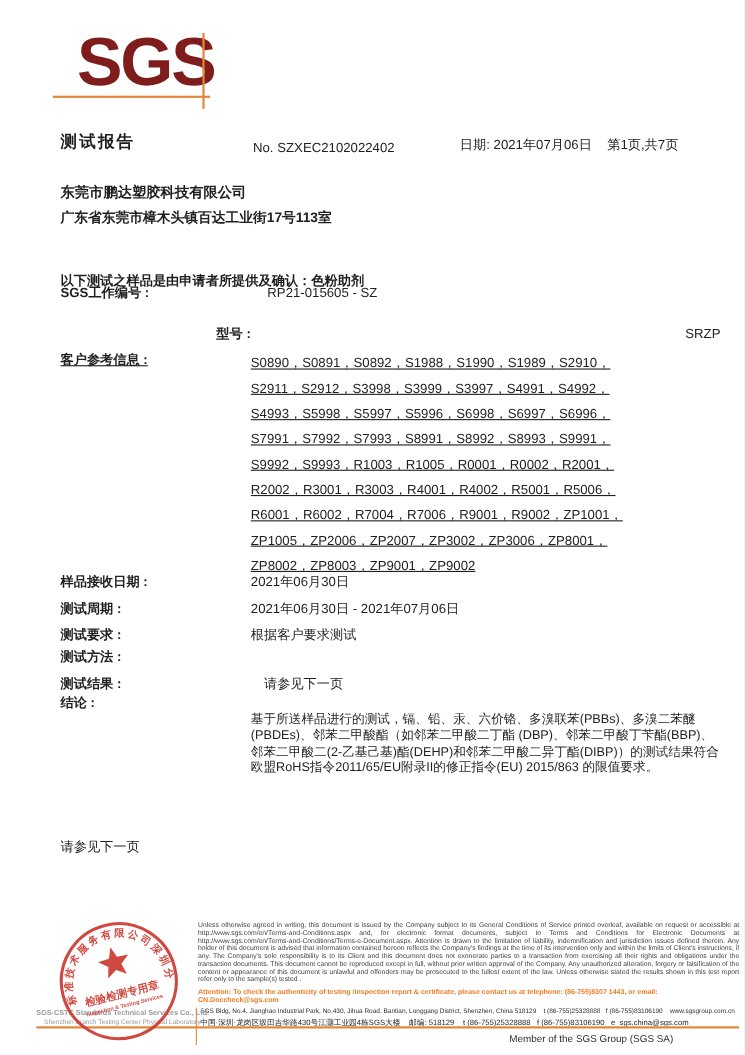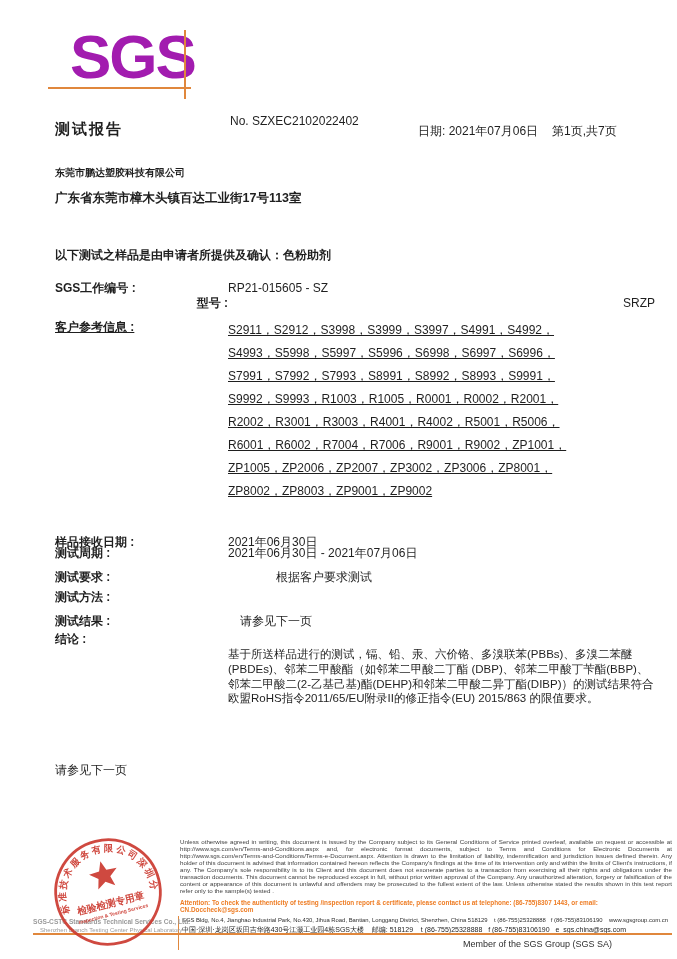--- a/index.html
+++ b/index.html
@@ -4,42 +4,42 @@
 <style>
   html,body{margin:0;padding:0;background:#e9e9e9;}
   .page{
     position:relative;width:677px;height:959px;background:#ffffff;
     margin:0 auto;overflow:hidden;
     font-family:"Liberation Sans","DejaVu Sans",sans-serif;
     color:#1f1f1f;
   }
   .abs{position:absolute;}
   
-  .logo-text{left:70px;top:26px;font-size:62px;font-weight:bold;color:#a21caf;letter-spacing:-2px;line-height:62px;}
+  .logo-text{left:70px;top:26px;font-size:62px;font-weight:bold;color:#7f1d1d;letter-spacing:-2px;line-height:62px;}
   .logo-hline{left:48px;top:87px;width:143px;height:2px;background:#e0873c;}
   .logo-vline{left:184px;top:30px;width:2px;height:69px;background:#e0873c;}
   .doc-title{left:55px;top:120px;font-size:15px;font-weight:bold;letter-spacing:2px;}
-  .report-no{left:230px;top:114px;font-size:12px;}
+  .report-no{left:230px;top:127px;font-size:12px;}
   .report-date{left:418px;top:123px;font-size:12px;}
   .report-page{left:552px;top:123px;font-size:12px;}
   
-  .company{left:55px;top:166px;font-size:10px;font-weight:bold;}
+  .company{left:55px;top:166px;font-size:13px;font-weight:bold;}
   .address{left:55px;top:190px;font-size:12.5px;font-weight:bold;}
   .intro{left:55px;top:247px;font-size:12px;font-weight:bold;}
   
   .row{left:55px;width:600px;display:flex;font-size:12px;line-height:16px;}
   .row .lbl{width:173px;flex:0 0 173px;font-weight:bold;}
   .row .val{flex:1;}
   .ref-lines div{line-height:23px;}
-  .row-job{top:280px;}
+  .row-job{top:258px;gap:15px;}
   .row-model{top:295px;text-align:right;}
   .row-ref{top:319px;text-decoration:underline;}
-  .row-received{top:534px;}
+  .row-received{top:521px;}
   .row-period{top:545px;}
-  .row-req{top:569px;gap:48px;}
+  .row-req{top:569px;}
   .row-method{top:589px;flex-direction:column;}
   .row-result{top:613px;gap:12px;}
   .row-conclusion{top:631px;}
   .row-conclusion .val{font-size:11.5px;line-height:14.8px;width:424px;margin-top:16px;}
   
   .legal{left:180px;top:838px;width:492px;font-size:6.2px;line-height:7px;color:#3f3f3f;text-align:justify;}
   .attention{left:180px;top:899px;width:492px;font-size:6.4px;line-height:7.4px;color:#ee7c23;font-weight:bold;}
   .addr-en{left:182px;top:917px;width:490px;font-size:5.9px;color:#2e2e2e;white-space:pre;}
   .addr-cn{left:182px;top:925px;width:490px;font-size:7px;color:#1f1f1f;white-space:pre;}
   .foot-vline{left:178px;top:916px;width:1px;height:34px;background:#e0873c;}
@@ -74,20 +74,21 @@
   </div>
 
   <div class="abs row row-model">
     <div class="lbl">型号 :</div>
     <div class="val">SRZP</div>
   </div>
 
   <div class="abs row row-ref">
     <div class="lbl">客户参考信息 :</div>
     <div class="val ref-lines">
+      <div>S0890，S0891，S0892，S1988，S1990，S1989，S2910，</div>
       <div>S2911，S2912，S3998，S3999，S3997，S4991，S4992，</div>
       <div>S4993，S5998，S5997，S5996，S6998，S6997，S6996，</div>
       <div>S7991，S7992，S7993，S8991，S8992，S8993，S9991，</div>
       <div>S9992，S9993，R1003，R1005，R0001，R0002，R2001，</div>
       <div>R2002，R3001，R3003，R4001，R4002，R5001，R5006，</div>
       <div>R6001，R6002，R7004，R7006，R9001，R9002，ZP1001，</div>
       <div>ZP1005，ZP2006，ZP2007，ZP3002，ZP3006，ZP8001，</div>
       <div>ZP8002，ZP8003，ZP9001，ZP9002</div>
     </div>
   </div>

